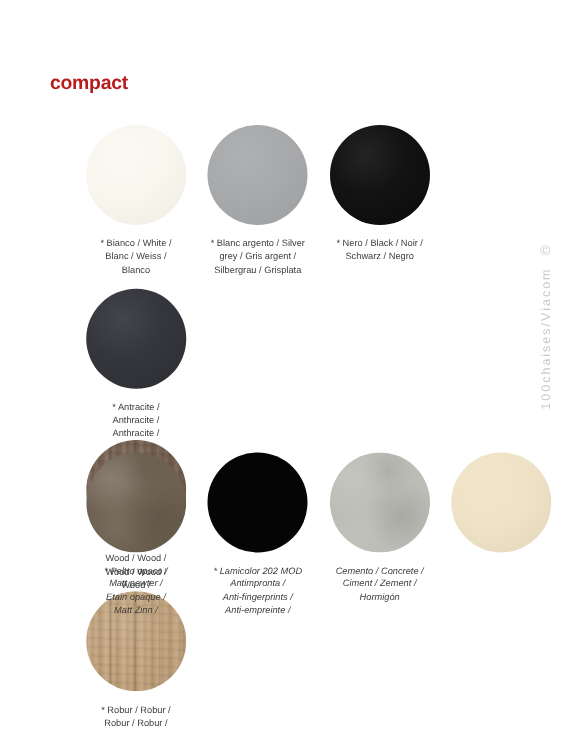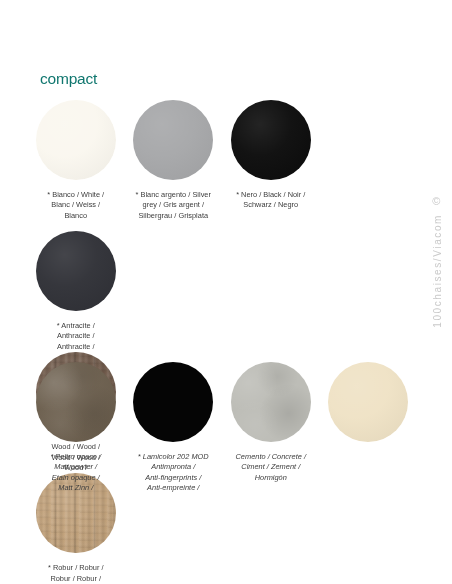--- a/index.html
+++ b/index.html
@@ -23,31 +23,31 @@
     position: absolute;
     left: 0;
     top: 0;
     width: 452px;
     height: 584px;
   }
 
   .page-title {
     position: absolute;
     left: 40px;
-    top: 70px;
+    top: 58px;
     font-size: 15.5px;
-    font-weight: normal;
+    font-weight: bold;
     letter-spacing: -0.2px;
-    color: #0f766e;
+    color: #b91c1c;
   }
 
   
   .grid {
     position: absolute;
-    left: 27px;
+    left: 60px;
     top: 100px;
     width: 390px;
   }
 
   .row {
     display: flex;
     width: 390px;
   }
   .row-1 { height: 131px; }
   .row-2 { height: 131px; flex-direction: column; }

